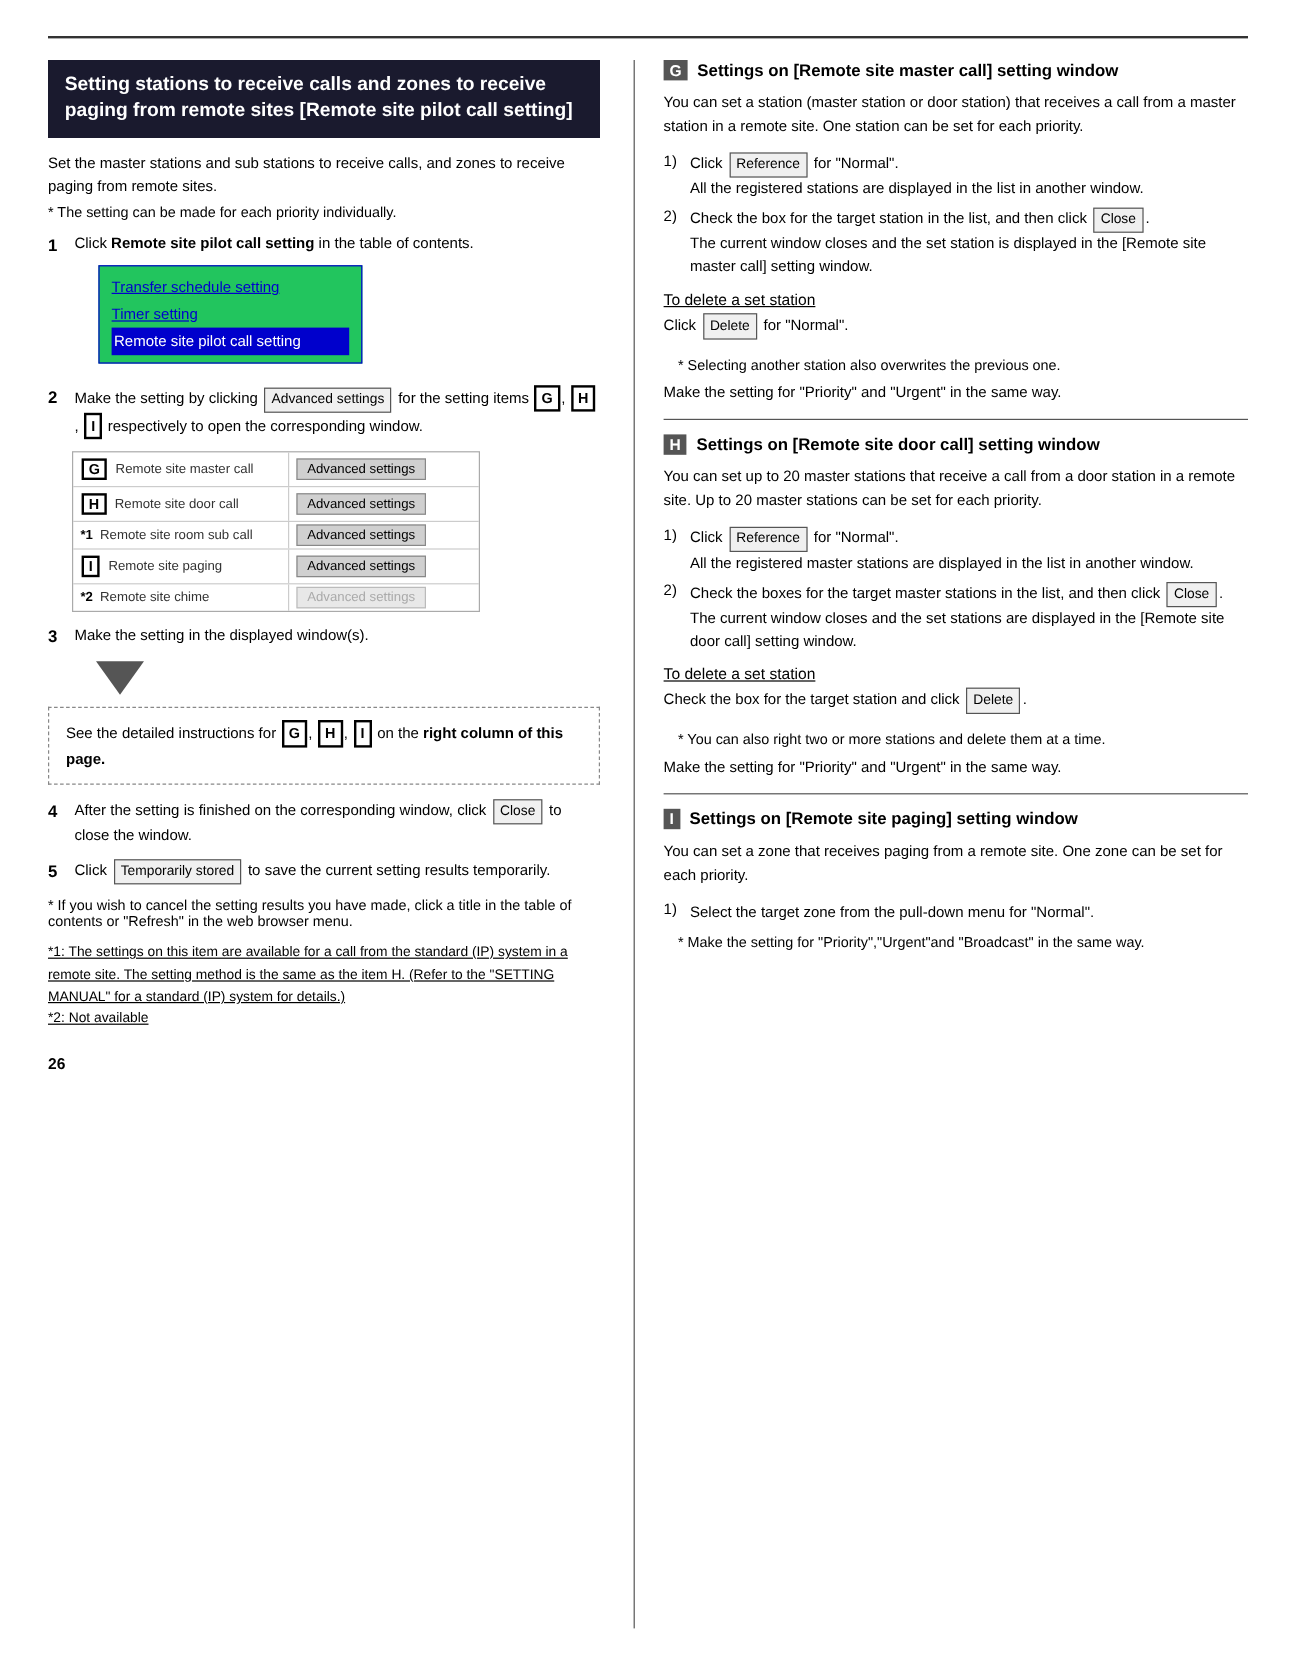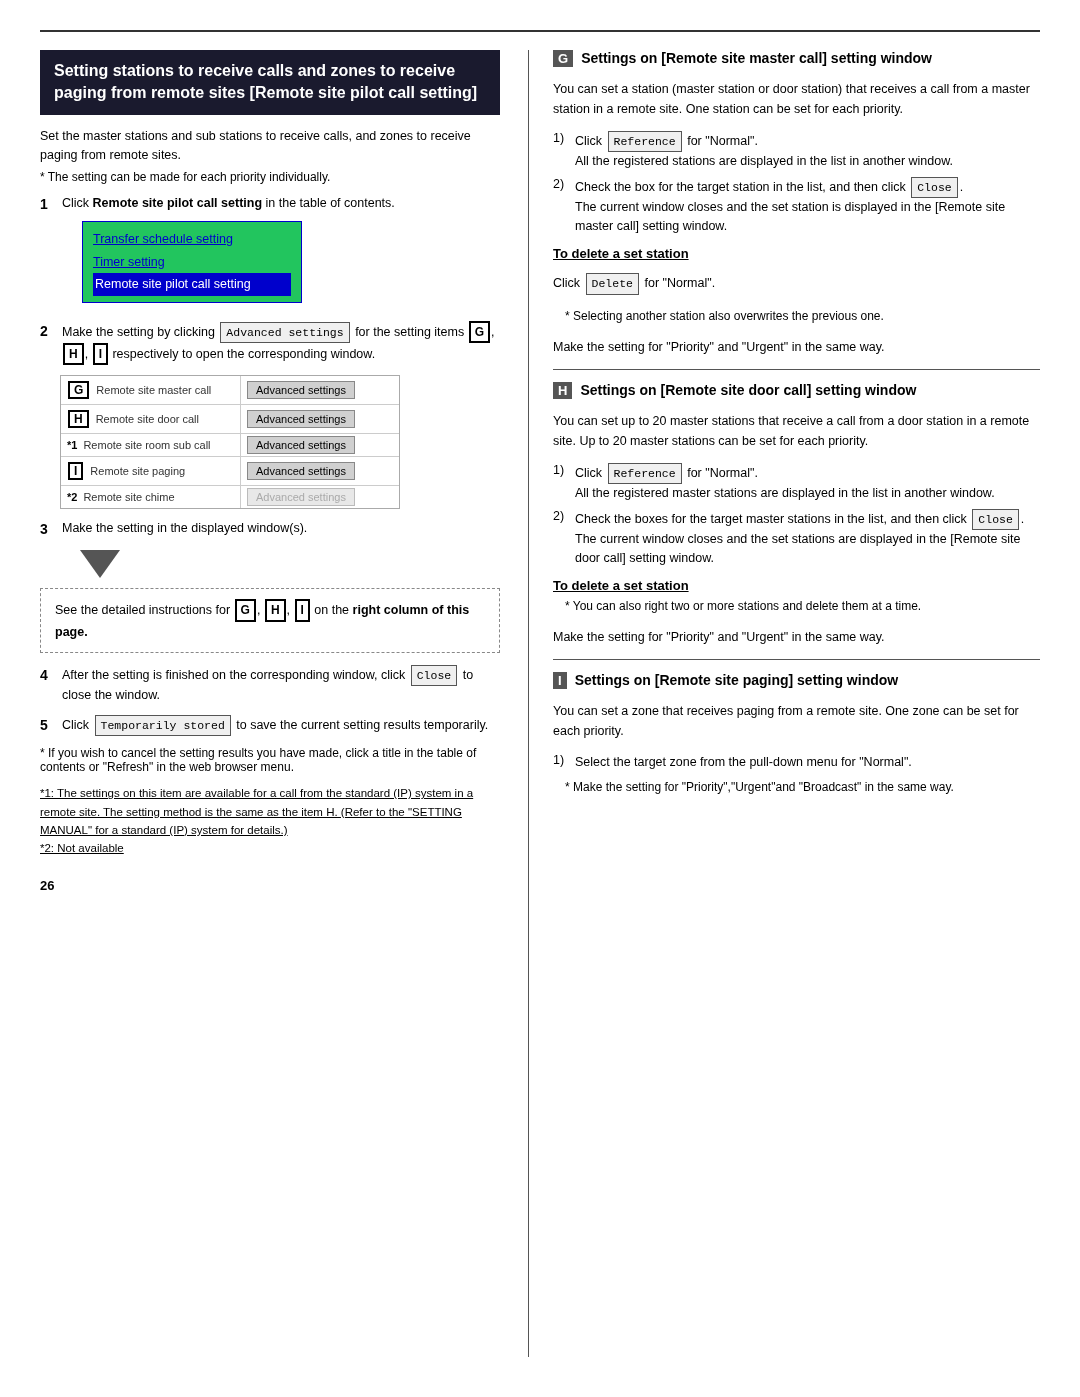--- a/index.html
+++ b/index.html
@@ -90,21 +90,20 @@
       text-decoration: none;
       padding: 0 2px;
     }
     .inline-btn {
       display: inline-block;
       border: 1px solid #555;
       background: #f0f0f0;
       padding: 1px 5px;
       font-size: 11.5px;
       margin: 0 2px;
-      font-family: Liberation Mono, monospace;
     }
     .letter-box {
       display: inline-block;
       border: 2px solid #000;
       font-weight: bold;
       font-size: 12px;
       padding: 0 4px;
       margin: 0 1px;
     }
     .settings-table {
@@ -188,38 +187,37 @@
       color: #fff;
       font-weight: bold;
       font-size: 13px;
       padding: 1px 5px;
       margin-right: 4px;
     }
     .section-body {
       font-size: 12.5px;
       line-height: 1.6;
       margin-bottom: 12px;
-      margin-top: 12px;
     }
     .sub-step {
       display: flex;
       gap: 4px;
       margin-bottom: 6px;
     }
     .sub-step-num {
       min-width: 18px;
       font-size: 12.5px;
     }
     .sub-step-content {
       flex: 1;
       font-size: 12.5px;
       line-height: 1.5;
     }
     .sub-heading {
-      font-weight: bold;
+      font-weight: normal;
       font-size: 13px;
       margin: 10px 0 4px 0;
       text-decoration: underline;
     }
     .star-note {
       font-size: 12px;
       margin-left: 12px;
       line-height: 1.5;
       margin-bottom: 4px;
     }
@@ -399,20 +397,23 @@
 
         <div class="sub-step">
           <span class="sub-step-num">2)</span>
           <div class="sub-step-content">
             Check the boxes for the target master stations in the list, and then click <span class="inline-btn">Close</span>.<br>
             <span>The current window closes and the set stations are displayed in the [Remote site door call] setting window.</span>
           </div>
         </div>
 
         <div class="sub-heading">To delete a set station</div>
+        <p class="section-body">
+          Check the box for the target station and click <span class="inline-btn">Delete</span>.
+        </p>
         <p class="star-note">* You can also right two or more stations and delete them at a time.</p>
         <p class="section-body">Make the setting for "Priority" and "Urgent" in the same way.</p>
       </div>
 
       <hr class="section-rule">
 
       <div>
         <div class="section-heading">
           <span class="section-letter">I</span>
           <span>Settings on [Remote site paging] setting window</span>

